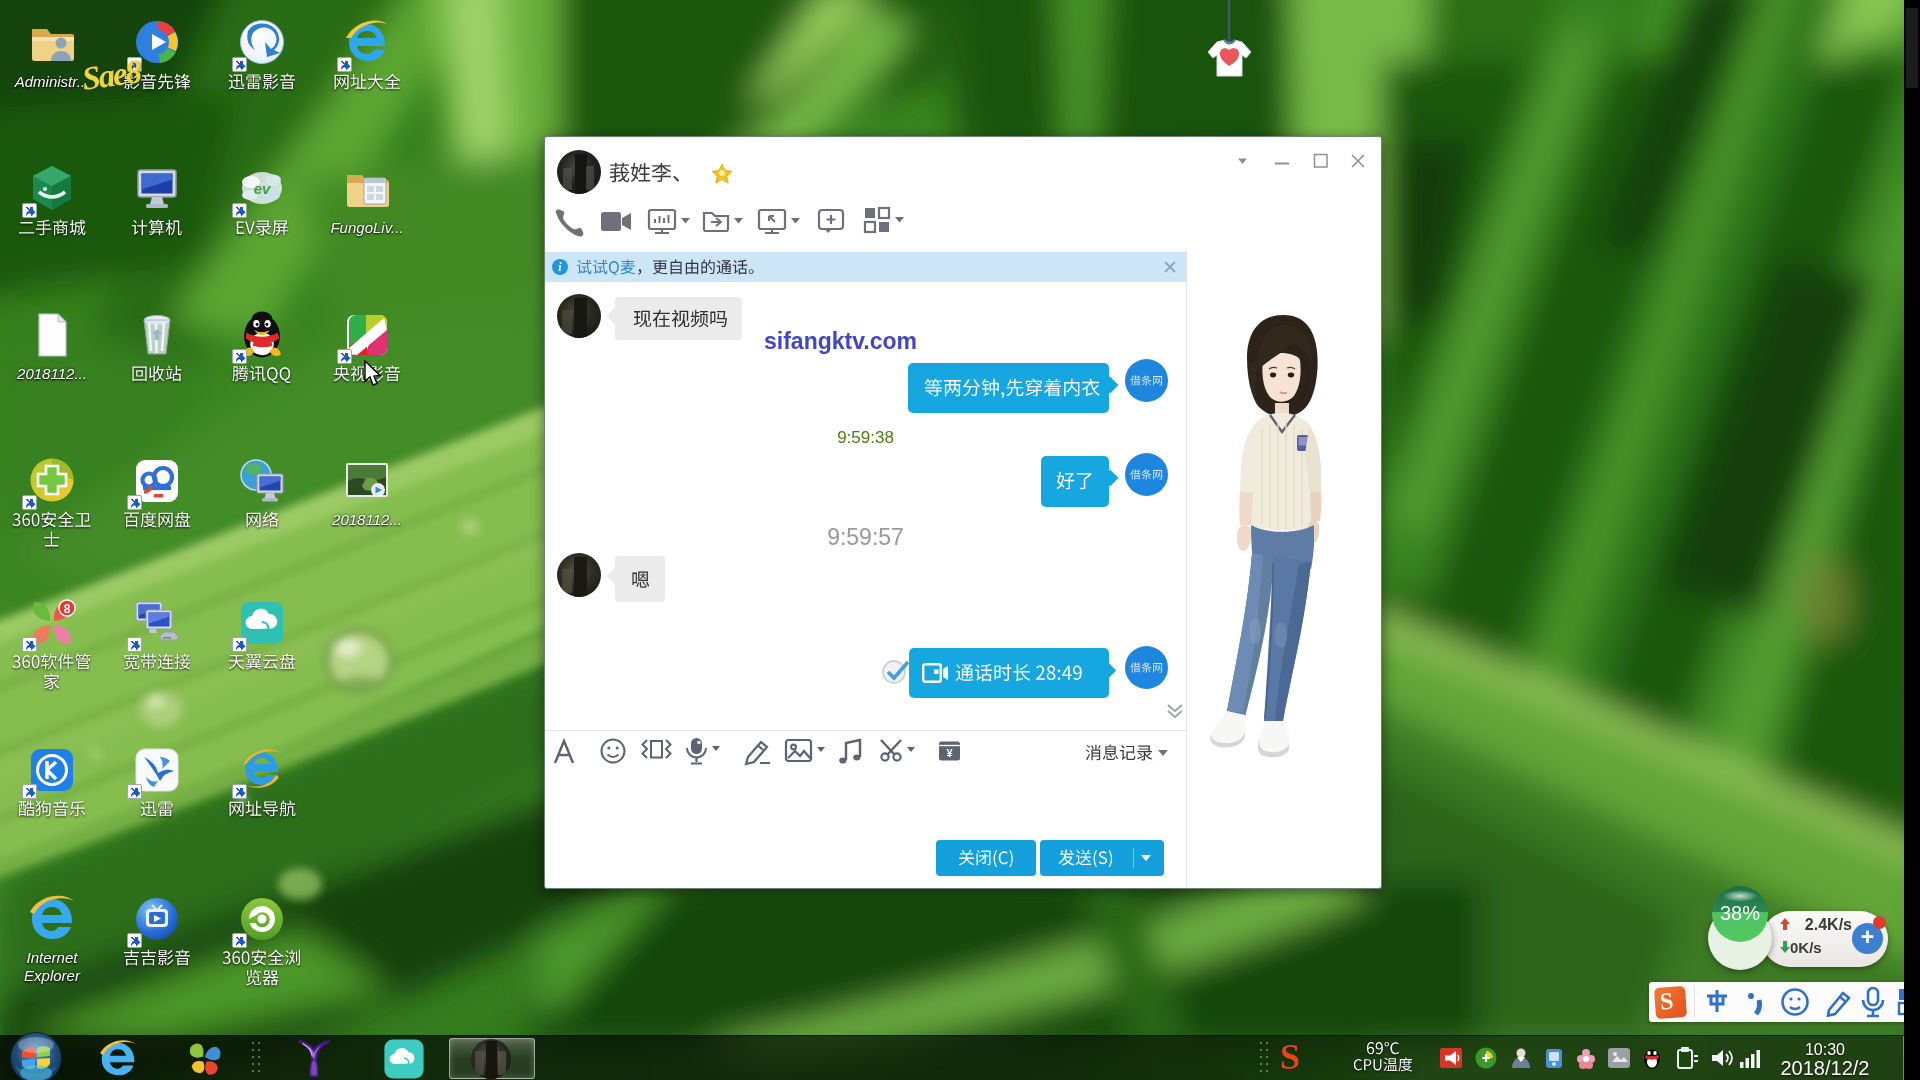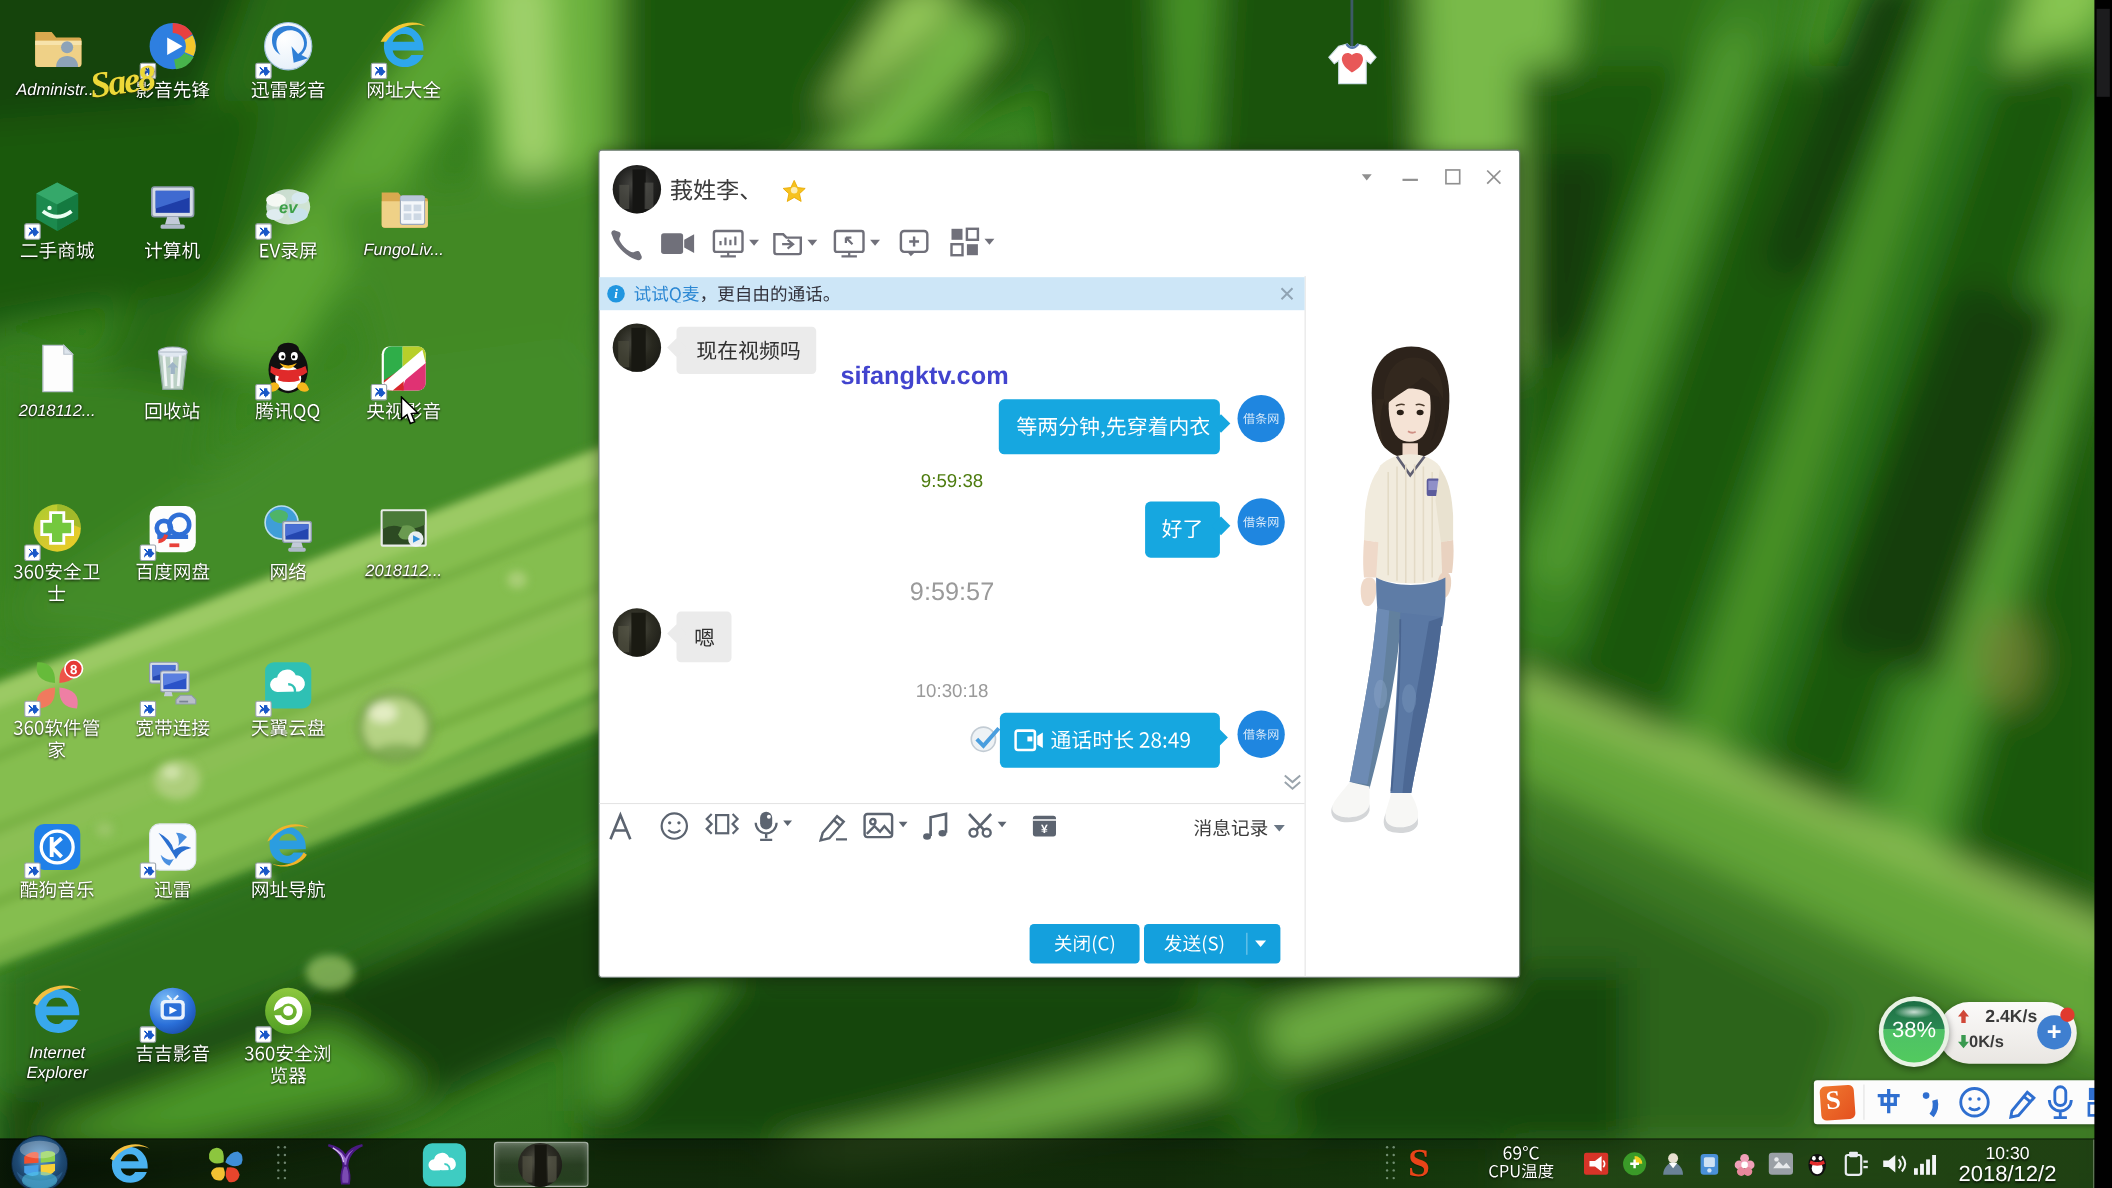--- a/index.html
+++ b/index.html
@@ -678,21 +678,20 @@
       <div class="abs" style="left:17px;top:4px;width:13px;height:40px;background:#1a1a12"></div>
       <div class="abs" style="left:5px;top:16px;width:10px;height:24px;background:#585848;opacity:.6"></div>
     </div>
     <div class="abs" style="left:70px;top:419px;width:50px;height:46px;background:#ebebeb;border-radius:4px">
       <div class="abs" style="left:-6px;top:14px;width:12px;height:12px;background:#ebebeb;transform:rotate(45deg)"></div>
       <div class="abs" style="left:16px;top:14px"><svg width="20" height="20" viewBox="0 0 20 20">
             <path d="M8.5 2.7H15.6V9.7H8.5ZM7.2 1.5V10.9H16.9V1.5ZM8.8 12.1V16.0C8.8 17.3 9.2 17.7 10.9 17.7C11.2 17.7 13.4 17.7 13.8 17.7C15.2 17.7 15.6 17.2 15.7 14.7C15.3 14.6 14.8 14.4 14.5 14.2C14.4 16.2 14.3 16.5 13.6 16.5C13.2 16.5 11.4 16.5 11.0 16.5C10.3 16.5 10.1 16.4 10.1 15.9V12.1ZM11.3 11.9C12.0 12.8 12.7 14.0 13.0 14.8L14.0 14.2C13.8 13.4 13.0 12.2 12.3 11.3ZM15.0 12.2C15.9 13.5 16.8 15.4 17.1 16.6L18.2 16.0C17.9 14.8 16.9 13.0 16.1 11.6ZM7.0 12.0C6.6 13.4 6.1 15.2 5.3 16.4L6.4 17.1C7.2 15.8 7.7 13.8 8.1 12.4ZM11.7 3.3C11.7 3.7 11.6 4.2 11.6 4.6H9.2V5.6H11.3C11.0 6.9 10.3 7.9 9.0 8.5C9.2 8.7 9.6 9.1 9.7 9.3C10.8 8.8 11.5 8.0 11.9 7.0C12.8 7.7 13.7 8.5 14.2 9.1L15.0 8.3C14.4 7.7 13.2 6.7 12.3 6.0L12.4 5.6H14.9V4.6H12.6C12.7 4.2 12.7 3.7 12.8 3.3ZM1.4 2.6V15.0H2.6V13.2H5.9V2.6ZM2.6 3.9H4.7V11.9H2.6Z" fill="#303030"></path>
           </svg></div>
     </div>
 
-    <div class="abs" style="left:0px;top:482px;width:641px;text-align:center;font-size:17px;color:#9a9a9a">10:30:18</div>
 
     <svg class="abs" width="36" height="34" viewBox="0 0 36 34" style="left:336px;top:518px">
       <circle cx="13" cy="17" r="11" fill="#eef2f5" stroke="#c3ccd4" stroke-width="1.5"></circle>
       <path d="M7,17 l6,6 l14,-16" stroke="#4a9ede" stroke-width="3.6" fill="none"></path>
     </svg>
     <div class="abs" style="left:364px;top:511px;width:200px;height:50px;background:#16a7e0;border-radius:5px">
       <div class="abs" style="left:194px;top:17px;width:11px;height:11px;background:#16a7e0;transform:rotate(45deg)"></div>
       <svg class="abs" width="28" height="22" viewBox="0 0 28 22" style="left:13px;top:14px">
         <rect x="1.2" y="2.2" width="17.6" height="17.6" rx="2" fill="none" stroke="#fff" stroke-width="2.4"></rect>
         <rect x="12" y="7.5" width="4.5" height="4.5" fill="#fff"></rect>
@@ -846,21 +845,21 @@
       <path d="M6,1 L11,7 L8,7 L8,13 L4,13 L4,7 L1,7 Z" fill="#d04838"></path>
     </svg>
   <div class="abs" style="left:1790px;top:916px;width:62px;text-align:right;font-size:16px;font-weight:bold;color:#3a3a3a">2.4K/s</div>
   <svg class="abs" width="12" height="14" viewBox="0 0 12 14" style="left:1779px;top:940px">
       <path d="M6,13 L11,7 L8,7 L8,1 L4,1 L4,7 L1,7 Z" fill="#3a9a50"></path>
     </svg>
   <div class="abs" style="left:1790px;top:939px;width:62px;font-size:15px;font-weight:bold;color:#3a3a3a">0K/s</div>
   <div class="abs" style="left:1852px;top:923px;width:31px;height:31px;border-radius:50%;background:#3f7fd0;color:#fff;font-size:23px;text-align:center;line-height:29px;font-weight:bold">+</div>
   <div class="abs" style="left:1873px;top:916px;width:13px;height:13px;border-radius:50%;background:#e03a2e"></div>
   <div class="abs" style="left:1708px;top:906px;width:64px;height:64px;border-radius:50%;background:#e8f2e4;box-shadow:0 2px 7px rgba(0,0,0,.4)"></div>
-  <div class="abs" style="left:1712px;top:910px;width:56px;height:56px;border-radius:50%;background:linear-gradient(to bottom,#1d6e44 0%,#2a8852 46%,#4ec166 46%,#52ca5e 100%);overflow:hidden">
+  <div class="abs" style="left:1712px;top:886px;width:56px;height:56px;border-radius:50%;background:linear-gradient(to bottom,#1d6e44 0%,#2a8852 46%,#4ec166 46%,#52ca5e 100%);overflow:hidden">
     <div class="abs" style="left:10px;top:4px;width:36px;height:12px;border-radius:50%;background:radial-gradient(ellipse at center,rgba(255,255,255,.75),rgba(255,255,255,0) 70%)"></div>
     <div class="abs" style="left:0;top:16px;width:56px;text-align:center;font-size:20px;color:#fff">38%</div>
   </div>
 
   <div class="abs" style="left:1649px;top:982px;width:271px;height:40px;background:#fcfcfc;border-radius:3px 0 0 3px;box-shadow:0 1px 4px rgba(0,0,0,.35)">
     <div class="abs" style="left:6px;top:5px;width:31px;height:31px;background:linear-gradient(135deg,#f07a30,#e4501e);border-radius:5px;transform:rotate(-4deg)"></div>
     <div class="abs" style="left:11px;top:6px;font-size:24px;font-weight:bold;color:#fff;font-family:'Liberation Serif',serif;transform:rotate(-6deg)">S</div>
     <div class="abs" style="left:45px;top:4px;width:1px;height:32px;background:#e2e2e2"></div>
     <svg class="abs" width="220" height="32" viewBox="0 0 220 32" style="left:54px;top:4px">
       <g fill="none" stroke="#2f6fd0" stroke-width="2.6">

